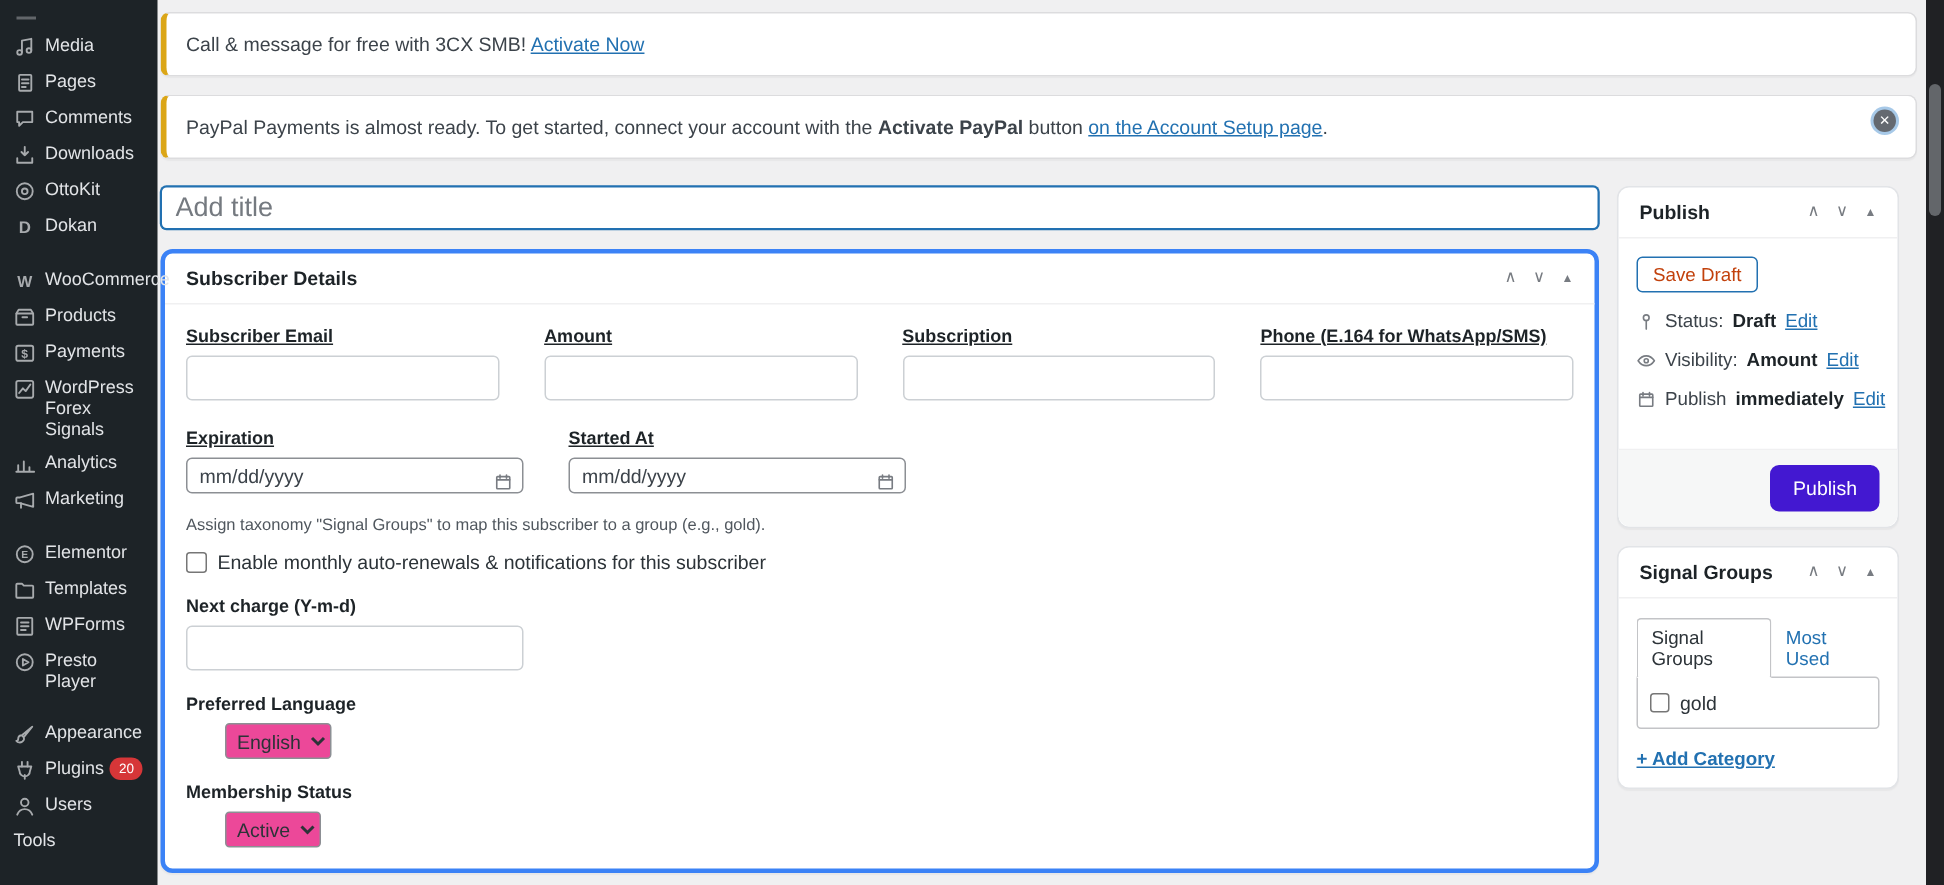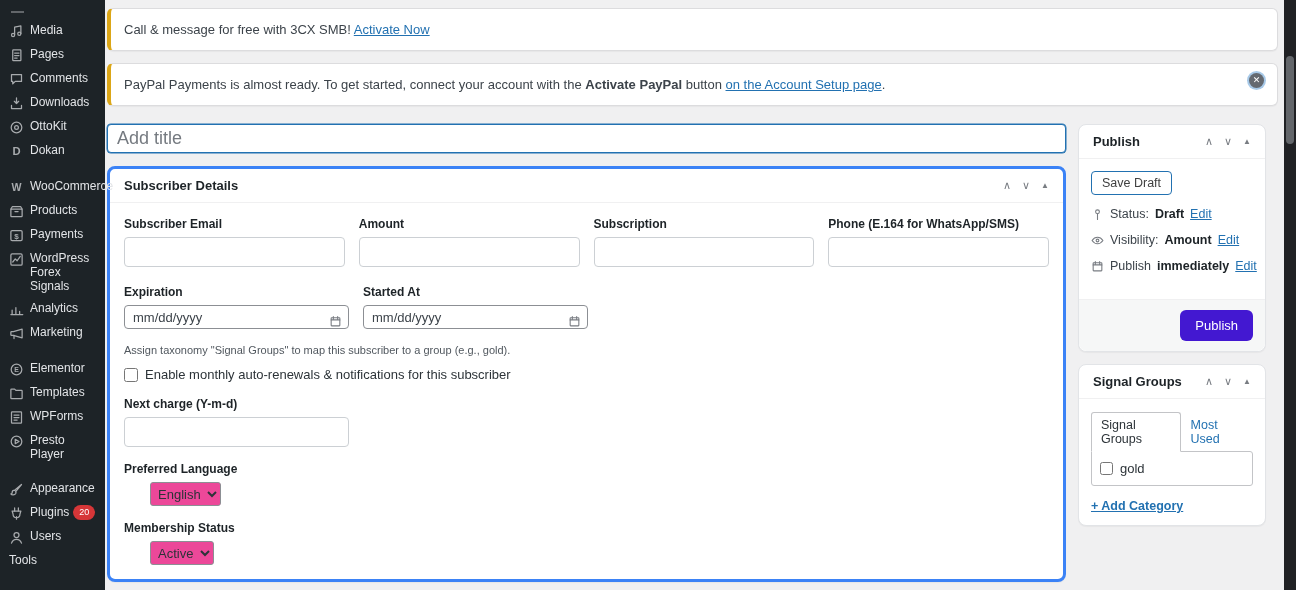--- a/index.html
+++ b/index.html
@@ -30,40 +30,40 @@
   .title-input::placeholder { color:#757a80; opacity:1; }
 
   .metabox { background:#fff; border:3px solid #3b82f6; border-radius:8px; margin-top:13px; box-shadow:0 1px 1px rgba(0,0,0,.04); }
   .mb-header { display:flex; justify-content:space-between; align-items:center; padding:9px 14px; border-bottom:1px solid #f0f0f1; }
   .mb-title { font-weight:bold; font-size:13px; color:#1d2327; }
   .mb-controls { display:flex; gap:11px; align-items:center; color:#787c82; }
   .mb-ctl { font-size:11px; line-height:11px; cursor:pointer; }
   .mb-ctl.tri { font-size:8px; }
   .mb-body { padding:14px; }
 
-  .fields-grid { display:grid; grid-template-columns:repeat(4,1fr); column-gap:14px; }
+  .fields-grid { display:grid; grid-template-columns:repeat(4,1fr); column-gap:30px;text-decoration:underline; }
   .field label { display:block; font-size:12px; font-weight:bold; color:#1d2327; margin-bottom:6px; }
   .txt { width:100%; max-width:225px; height:30px; border:1px solid #ccd0d4; border-radius:4px; padding:0 8px; font-size:13px; background:#fff; font-family:"Liberation Sans", sans-serif; }
   .row2 { margin-top:18px; }
   .date-wrap { position:relative; width:187px; }
   .date-input { width:225px; height:24px; border:1px solid #8c8f94; border-radius:4px; padding:0 24px 0 8px; font-size:13px; color:#3c434a; background:#fff; font-family:"Liberation Sans", sans-serif; }
   .date-input::placeholder { color:#3c434a; opacity:1; }
   .date-cal { position:absolute; right:7px; top:5px; width:13px; height:13px; cursor:pointer; }
 
   .tax-note { font-size:11px; color:#50575e; margin:15px 0 11px; }
   .chk-row { display:flex; align-items:center; gap:7px; font-size:13px; color:#2c3338; }
   .chk-row input { width:14px; height:14px; }
   .stack-field { margin-top:15px; }
   .next-charge { width:300px; height:30px; }
   .mini-select { height:24px; border:1px solid #8c8f94; border-radius:3px; font-size:13px; color:#2c3338; background:#ec4899; padding:0 3px; font-family:"Liberation Sans", sans-serif;margin-left:26px; }
 
   
   .side-box { background:#fff; border:1px solid #e2e4e7; border-radius:8px; box-shadow:0 1px 1px rgba(0,0,0,.04); margin-bottom:12px; }
   .side-box .mb-body { padding:12px; }
-  .save-draft { display:inline-block; background:#fff; border:1px solid #2271b1; color:#404040; border-radius:4px; padding:4px 10px; font-size:12.5px; cursor:pointer; font-family:"Liberation Sans", sans-serif; }
+  .save-draft { display:inline-block; background:#fff; border:1px solid #2271b1; color:#c2410c; border-radius:4px; padding:4px 10px; font-size:12.5px; cursor:pointer; font-family:"Liberation Sans", sans-serif; }
   .misc-row { display:flex; align-items:center; gap:6px; font-size:12.5px; color:#3c434a; margin-top:12px; }
   .misc-row b { color:#1d2327; }
   .misc-row a { color:#2271b1; }
   .misc-icon { width:13px; height:13px; flex:0 0 13px; }
   .pub-footer { background:#f6f7f7; border-top:1px solid #f0f0f1; padding:10px 12px; display:flex; justify-content:flex-end; border-radius:0 0 8px 8px; margin-top:14px; }
   .publish-btn { background:#4318d1; color:#fff; border:none; border-radius:6px; padding:8px 15px; font-size:13px; cursor:pointer; font-family:"Liberation Sans", sans-serif; }
 
   .tabs { display:flex; align-items:flex-end; }
   .tab-active { border:1px solid #c3c4c7; border-bottom:1px solid #fff; background:#fff; border-radius:3px 3px 0 0; padding:5px 9px; font-size:12.5px; color:#2c3338; position:relative; top:1px; z-index:2; cursor:pointer; }
   .tab-link { padding:5px 10px; font-size:12.5px; color:#2271b1; text-decoration:none; cursor:pointer; }

